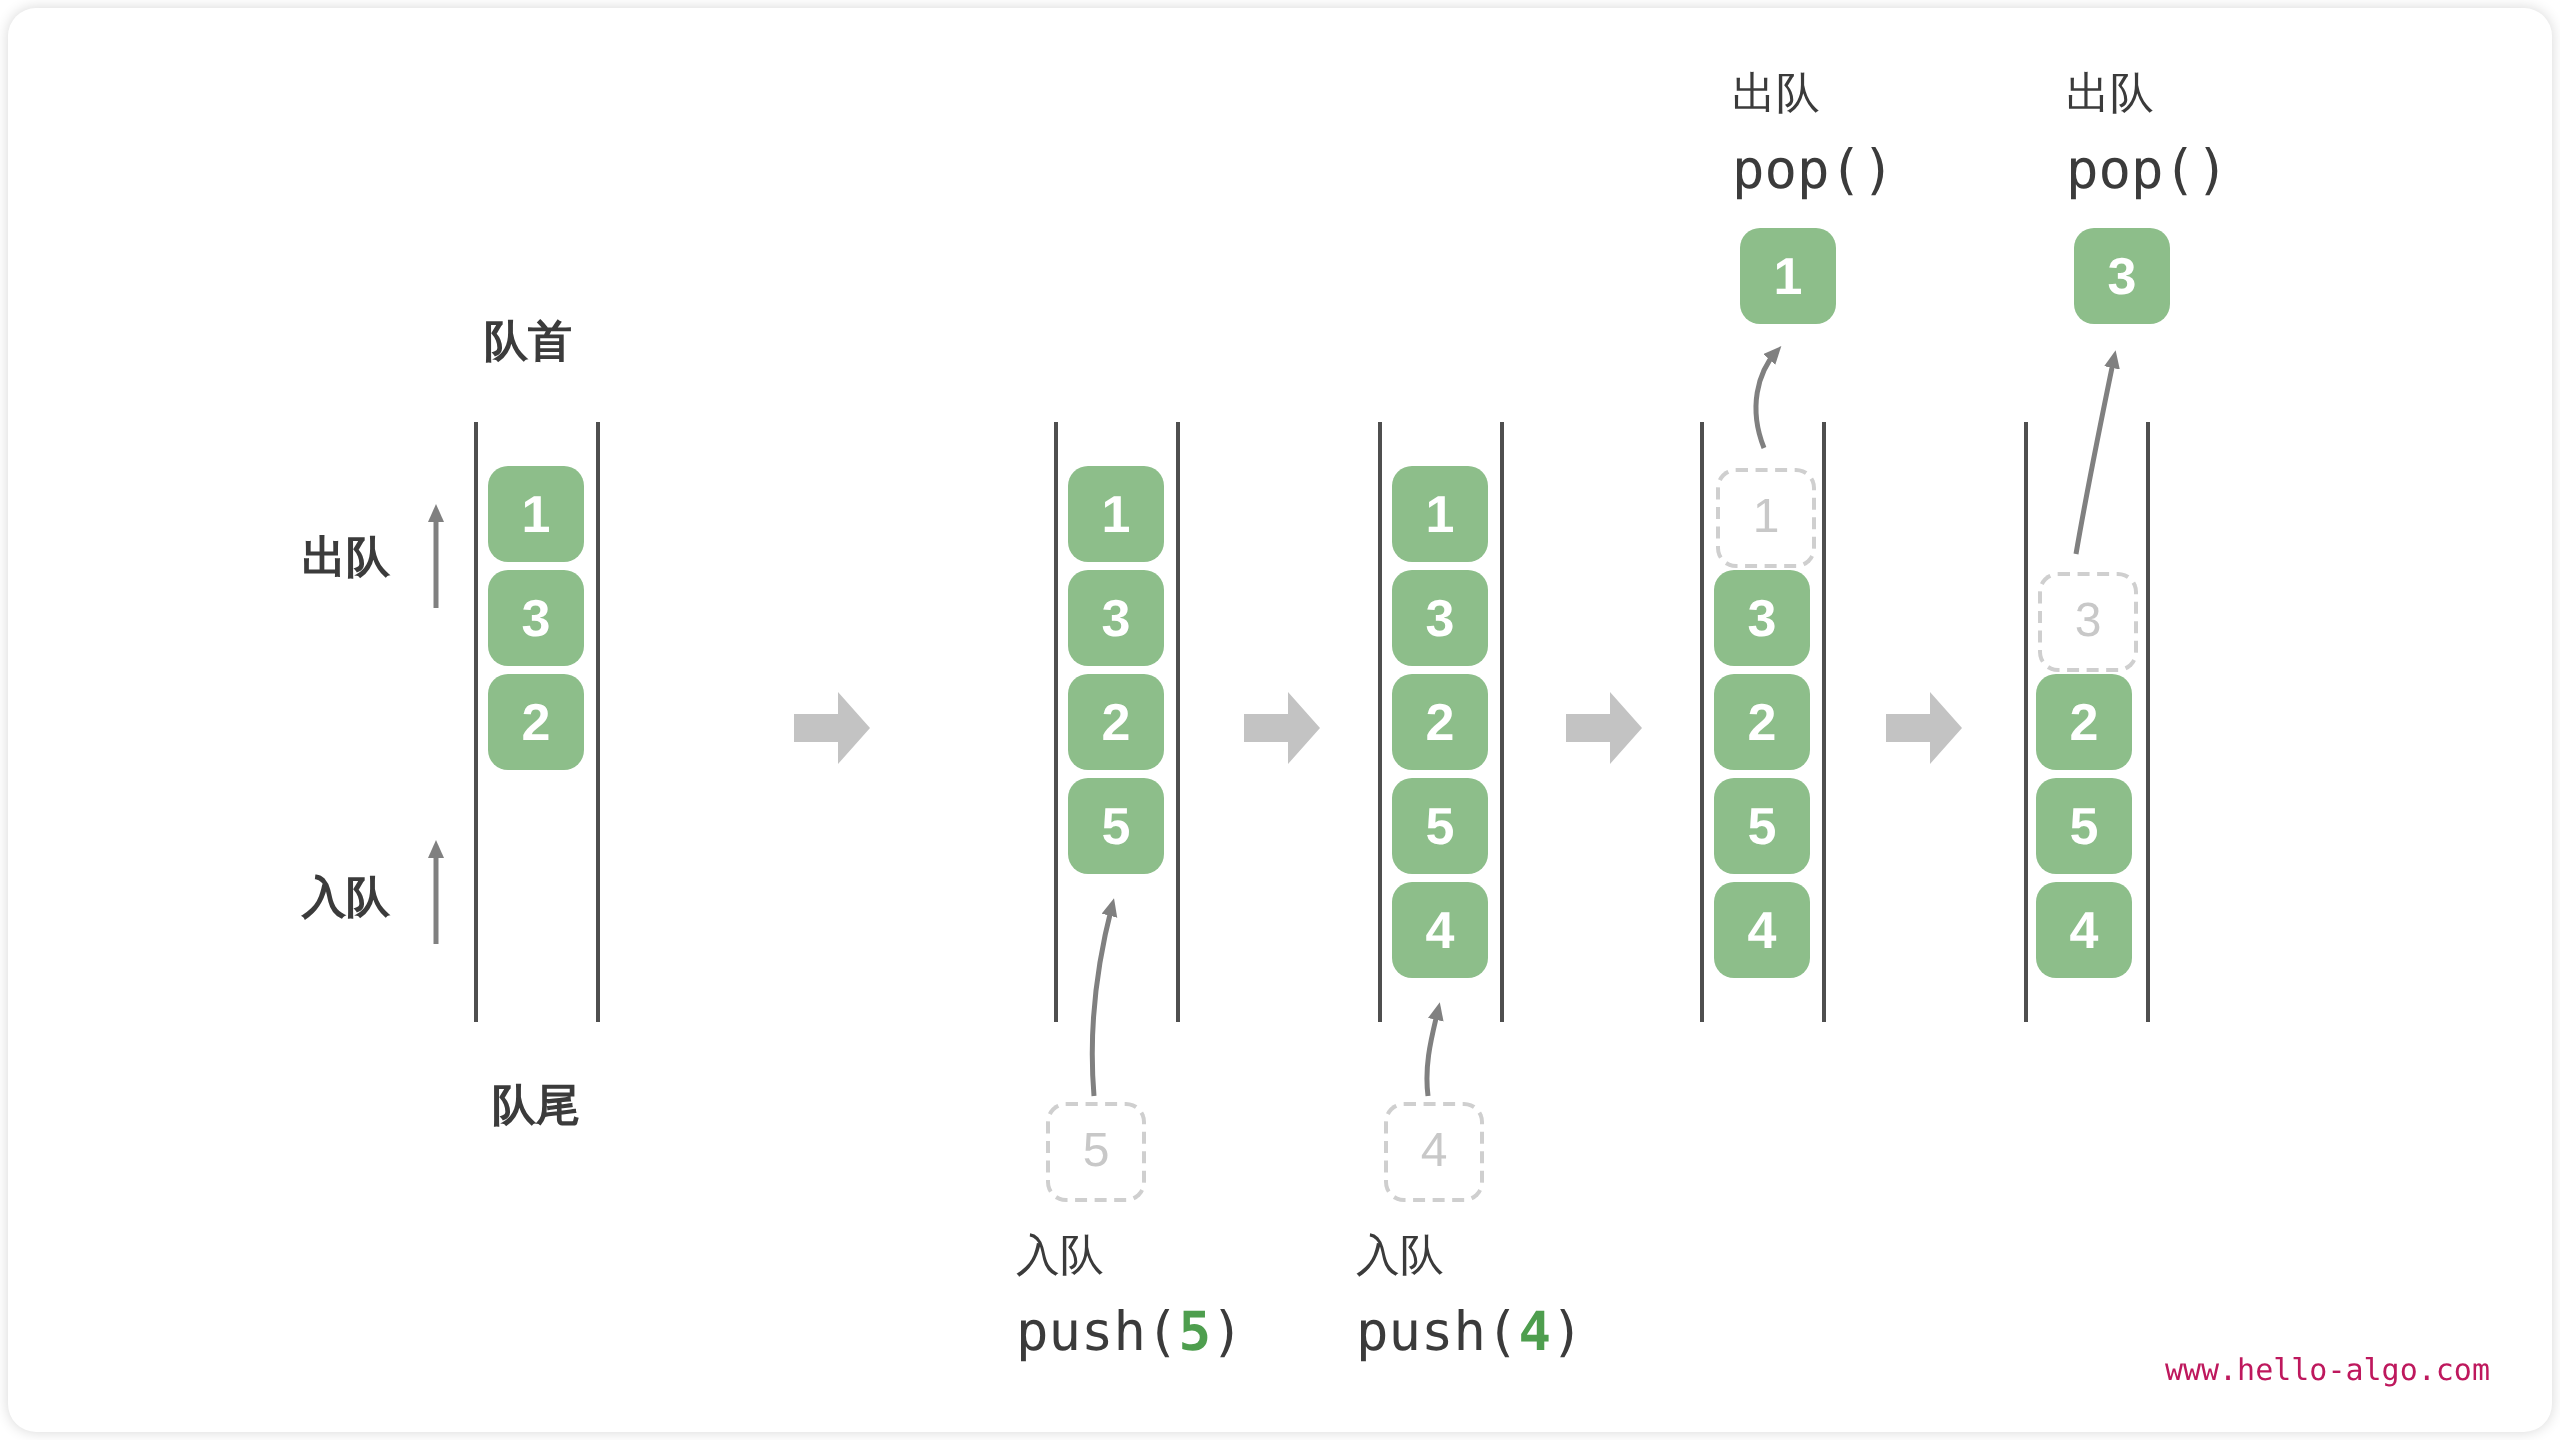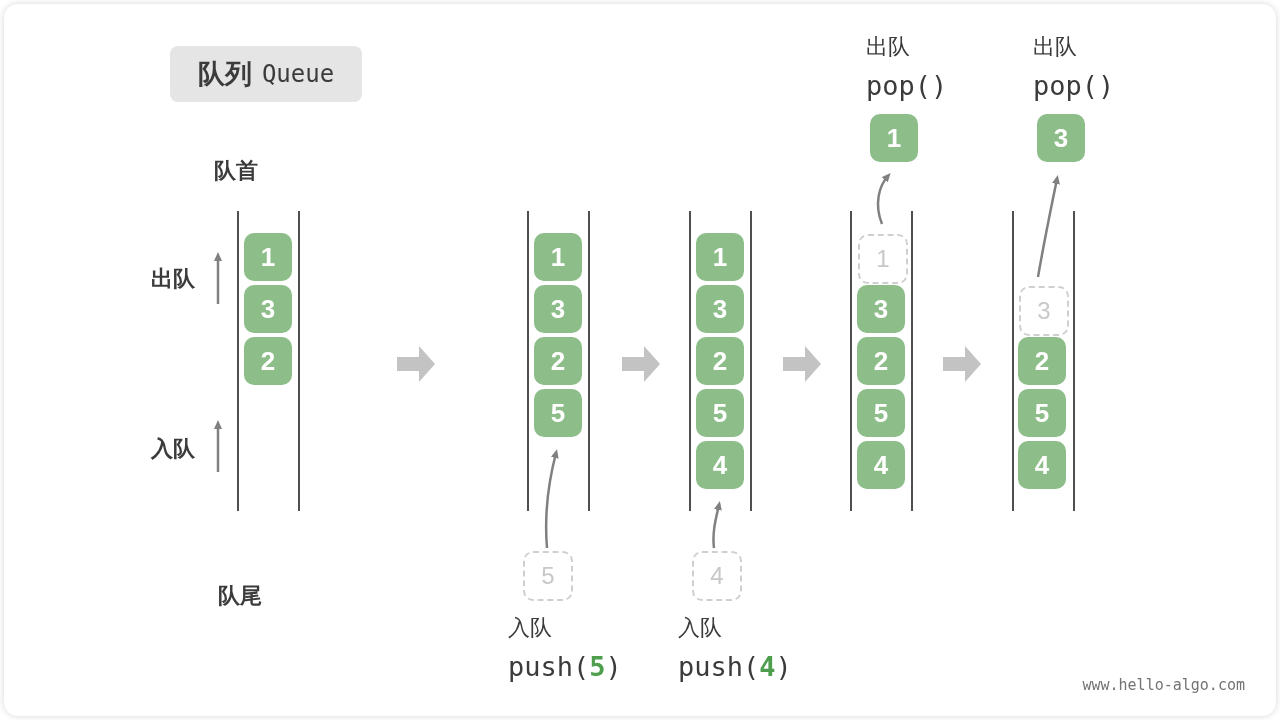--- a/index.html
+++ b/index.html
@@ -16,21 +16,21 @@
   
   .title-box{
     position:absolute;left:170px;top:46px;width:192px;height:56px;
     background:#e5e5e5;border-radius:8px;
     display:flex;align-items:center;justify-content:center;gap:10px;
   }
   .title-zh{font-size:27px;font-weight:700;color:#3b3b3b;}
   .title-en{font-family:"DejaVu Sans Mono","Liberation Mono",monospace;font-size:24px;color:#3b3b3b;}
   
   .cjk-label{position:absolute;font-size:22px;font-weight:700;color:#3b3b3b;white-space:nowrap;}
-  .centered{text-align:left;width:100px;}
+  .centered{text-align:center;width:100px;}
   
   .wall{position:absolute;top:211px;width:1.5px;height:300px;background:#4f4f4f;}
   
   .cell{
     position:absolute;width:48px;height:48px;border-radius:10px;
     background:#8dbe8a;color:#ffffff;font-size:26px;font-weight:700;
     display:flex;align-items:center;justify-content:center;
   }
   .cell.ghost{
     background:transparent;border:2px dashed #cfcfcf;
@@ -41,36 +41,32 @@
   .op-block{position:absolute;white-space:nowrap;}
   .op-zh{font-size:22px;font-weight:400;color:#3b3b3b;margin-bottom:8px;}
   .op-code{font-family:"DejaVu Sans Mono","Liberation Mono",monospace;font-size:27px;color:#3b3b3b;}
   .op-code .arg{color:#4e9e4e;font-weight:700;}
   
   #arrows{position:absolute;left:0;top:0;pointer-events:none;}
   
   .watermark{
     position:absolute;right:35px;top:676px;
     font-family:"DejaVu Sans Mono","Liberation Mono",monospace;
-    font-size:15px;color:#737373;
+    font-size:15px;color:#be185d;
   }
 </style>
 </head>
 <body>
 
 <div id="stage">
   <div id="panel"></div>
 
-  <div class="title-box">
-    <span class="title-zh">队列</span>
-    <span class="title-en">Queue</span>
-  </div>
 
   <div class="cjk-label centered" style="left:214px;top:156px;">队首</div>
-  <div class="cjk-label centered" style="left:218px;top:538px;margin-top:43px;">队尾</div>
+  <div class="cjk-label centered" style="left:218px;top:538px;">队尾</div>
 
   <div class="cjk-label" style="left:151px;top:264px;">出队</div>
   <div class="cjk-label" style="left:151px;top:434px;">入队</div>
 
   <div class="wall" style="left:237px;"></div>
   <div class="wall" style="left:298px;"></div>
   <div class="cell" style="left:244px;top:233px;">1</div>
   <div class="cell" style="left:244px;top:285px;">3</div>
   <div class="cell" style="left:244px;top:337px;">2</div>
 

